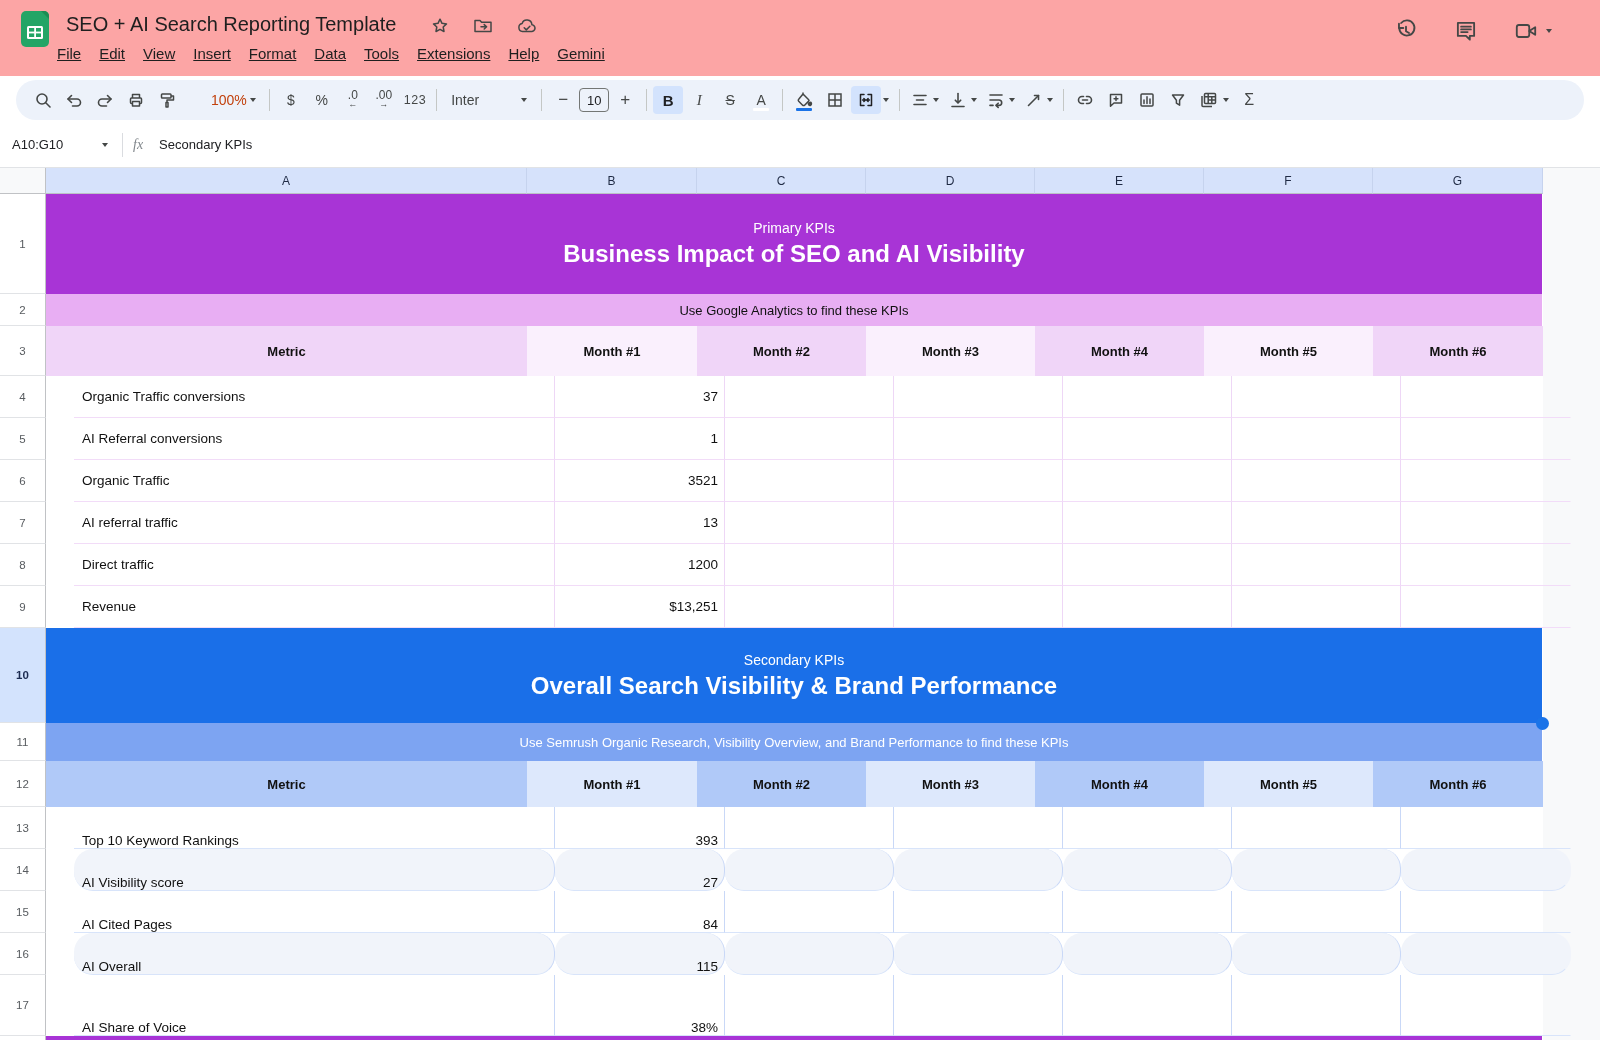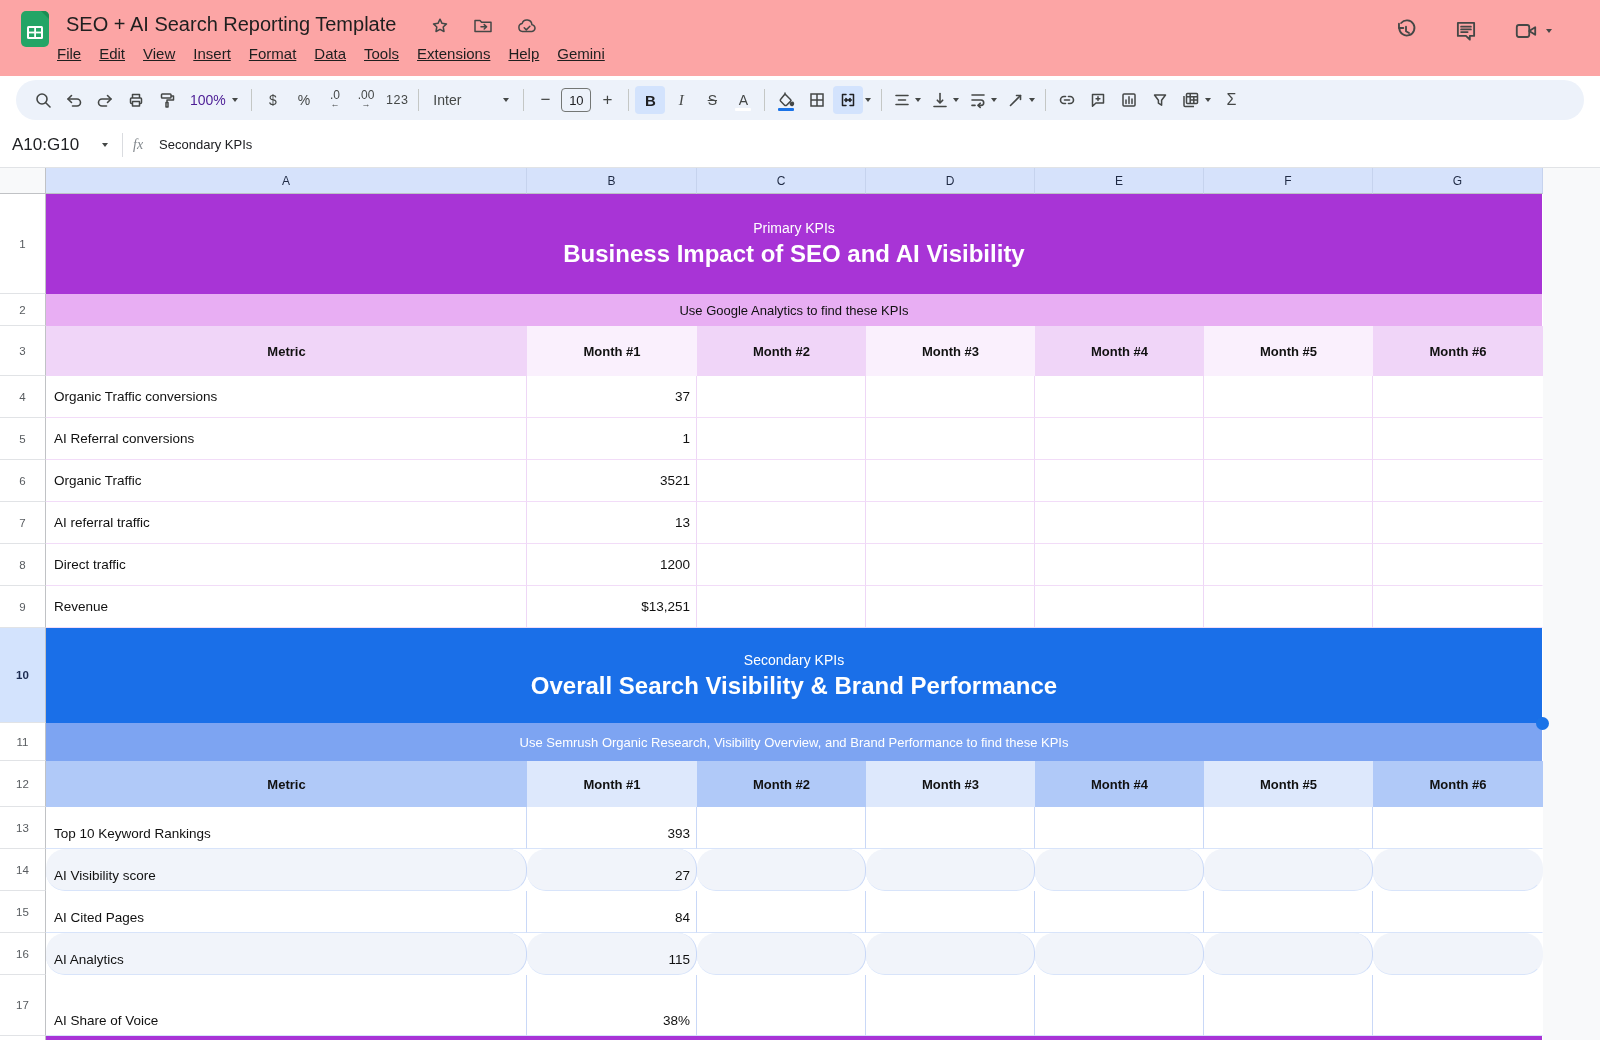--- a/index.html
+++ b/index.html
@@ -18,38 +18,38 @@
 
   
   .toolbar { margin:4px 16px 2px 16px; height:40px; background:#edf2fa; border-radius:20px;
     display:flex; align-items:center; padding:0 12px; gap:1px; }
   .tbtn { height:28px; min-width:30px; display:flex; align-items:center; justify-content:center;
     border-radius:4px; color:#444746; font-size:14px; position:relative; gap:3px; padding:0 4px; }
   .tbtn.active { background:#d3e3fd; }
   .tdiv { width:1px; height:22px; background:#c4c7c5; margin:0 5px; flex:0 0 auto; }
   .caret { width:0; height:0; border-left:3.5px solid transparent; border-right:3.5px solid transparent;
     border-top:4px solid #444746; display:inline-block; }
-  .zoom-label { font-size:14px; color:#4c1d95; }
+  .zoom-label { font-size:14px; color:#c2410c;margin-left:21px; }
   .fontname { width:92px; justify-content:space-between; padding:0 8px; }
   .fontsize-box { width:30px; height:24px; border:1px solid #747775; border-radius:4px;
     display:flex; align-items:center; justify-content:center; font-size:13px; color:#202124; }
   .glyph-b { font-weight:bold; font-size:15px; color:#202124; }
   .glyph-i { font-style:italic; font-size:15px; font-family:"Liberation Serif",serif; }
   .glyph-s { font-size:14px; text-decoration:line-through; }
   .glyph-a { font-size:14px; line-height:12px; }
   .colorbar { position:absolute; bottom:3px; left:7px; right:7px; height:3px; border-radius:1px; }
   .dec { font-size:12px; color:#444746; display:flex; flex-direction:column; line-height:9px; align-items:center;}
   .dec small{ font-size:9px; }
   .sigma { font-size:16px; color:#444746; }
   .num123 { font-size:12.5px; letter-spacing:.5px; color:#444746; }
   .pm { font-size:17px; color:#444746; }
 
   
   .formulabar { height:46px; display:flex; align-items:center; border-bottom:1px solid #e1e3e6; padding-left:12px; }
-  .namebox { width:104px; display:flex; align-items:center; justify-content:space-between; font-size:17px; color:#202124; padding-right:8px;}
+  .namebox { width:104px; display:flex; align-items:center; justify-content:space-between; font-size:13px; color:#202124; padding-right:8px;}
   .fdiv { width:1px; height:24px; background:#dadce0; margin:0 10px 0 6px; }
   .fx { font-style:italic; font-size:14px; color:#80868b; font-family:"Liberation Serif",serif; margin-right:16px; }
   .fvalue { font-size:13px; color:#202124; }
 
   
   .sheet { background:#f8f9fa; height:872px; }
   .hrow { display:flex; width:1543px; background:#fff; position:relative; }
   .rowhead { width:46px; flex:0 0 46px; display:flex; align-items:center; justify-content:center;
     font-size:11.5px; color:#575b5f; background:#fff; border-right:1px solid #c0c2c5; border-bottom:1px solid #e1e3e6; }
   .rowhead.sel { background:#d3e3fd; color:#1c2b50; font-weight:bold; }
@@ -73,24 +73,24 @@
   .strip-p { background:#e8aef3; color:#111; }
   .strip-s { background:#7da4f2; color:#fff; }
 
   .hcell { display:flex; align-items:center; justify-content:center; font-size:13px; font-weight:bold; color:#111; }
   .p-dark{ background:#f0d5f8; } .p-light{ background:#faf0fd; }
   .s-dark{ background:#b0c9f8; } .s-light{ background:#dde8fc; }
 
   .cell { font-size:13.5px; color:#111; display:flex; align-items:center; border-right:1px solid transparent; }
   .sec1 .cell { border-right-color:#eed7f6; border-bottom:1px solid #f2dcf8; }
   .sec2 .cell { border-right-color:#c9d8f7; border-bottom:1px solid #d8e4fa; }
-  .cell.lbl { padding-left:8px; }
+  .cell.lbl { padding-left:8px;margin-left:28px; }
   .cell.val { justify-content:flex-end; padding-right:6px; }
   .cell.last { border-right-color:transparent; }
-  .bot .cell { align-items:flex-end; padding-bottom:7px; }
+  .bot .cell { align-items:flex-end; }
   .band { background:#f1f4fa;border-radius:19px; }
   .purple-fill { background:#a834d6; }
 
   .sel-handle { position:absolute; left:1536px; bottom:-7px; width:13px; height:13px;
     border-radius:50%; background:#1a73e8; z-index:6; }
 
   .icon { display:inline-flex; }
   svg { display:block; }
 </style>
 </head>
@@ -524,21 +524,21 @@
     <div class="cell lbl w-a">AI Cited Pages</div>
     <div class="cell val w-b">84</div>
     <div class="cell w-c"></div>
       <div class="cell w-c"></div>
     <div class="cell w-c"></div>
       <div class="cell w-c"></div>
     <div class="cell w-g last"></div>
   </div>
   <div class="hrow r-d2 sec2 bot">
     <div class="rowhead">16</div>
-    <div class="cell lbl w-a band">AI Analytics</div>
+    <div class="cell lbl w-a band">AI Overall</div>
     <div class="cell val w-b band">115</div>
     <div class="cell w-c band"></div>
       <div class="cell w-c band"></div>
     <div class="cell w-c band"></div>
       <div class="cell w-c band"></div>
     <div class="cell w-g last band"></div>
   </div>
   <div class="hrow r17 sec2 bot">
     <div class="rowhead">17</div>
     <div class="cell lbl w-a">AI Share of Voice</div>

